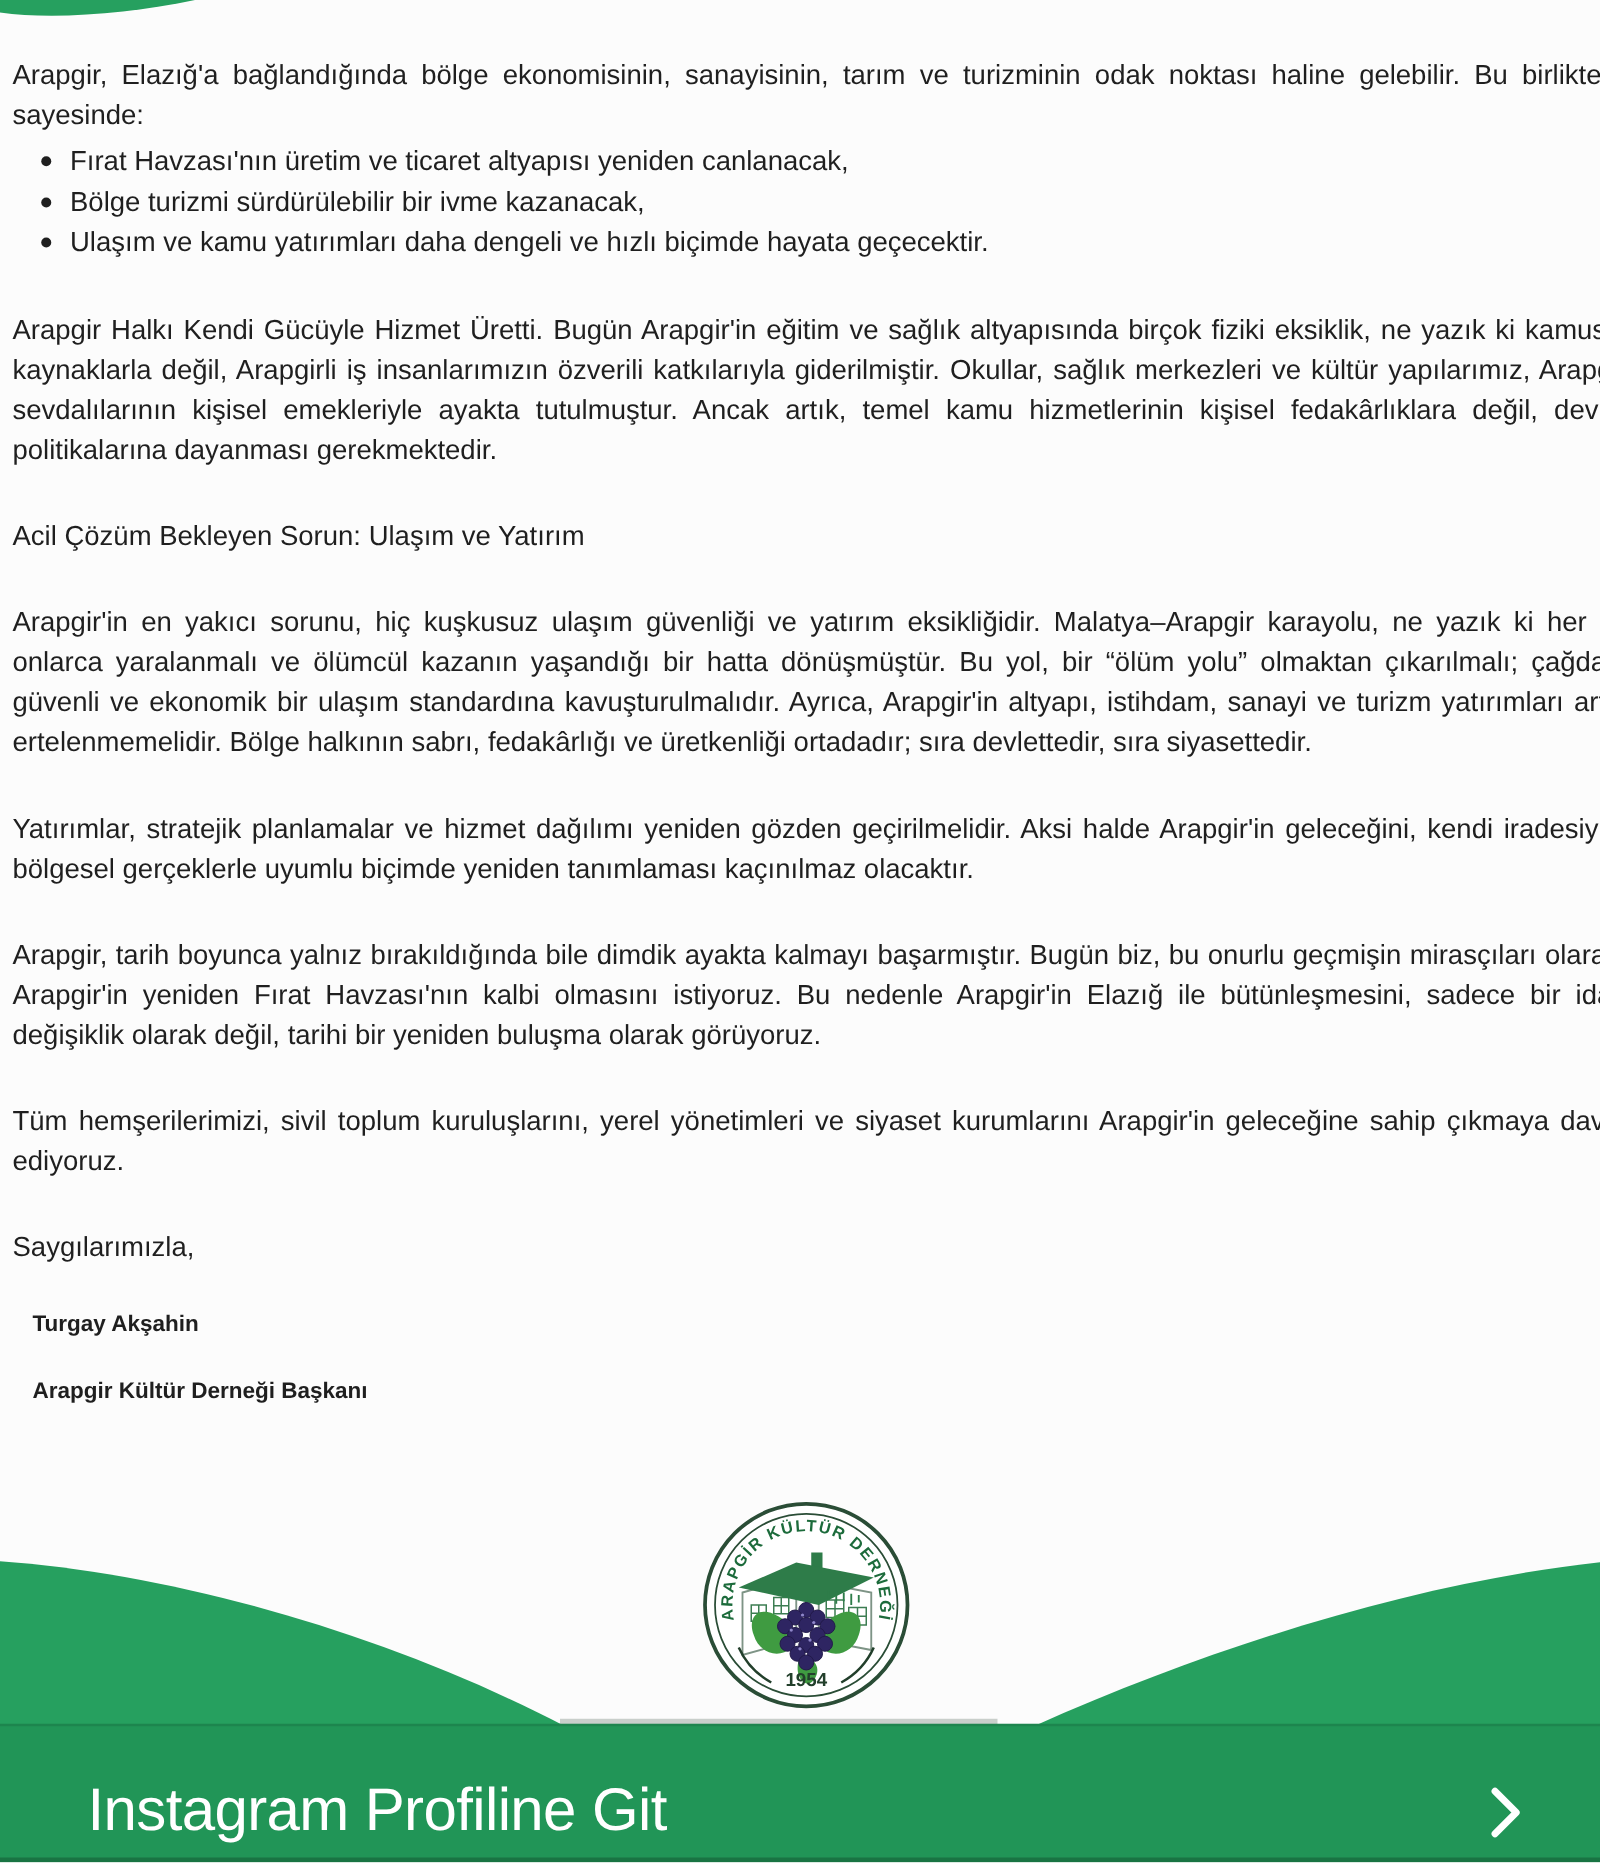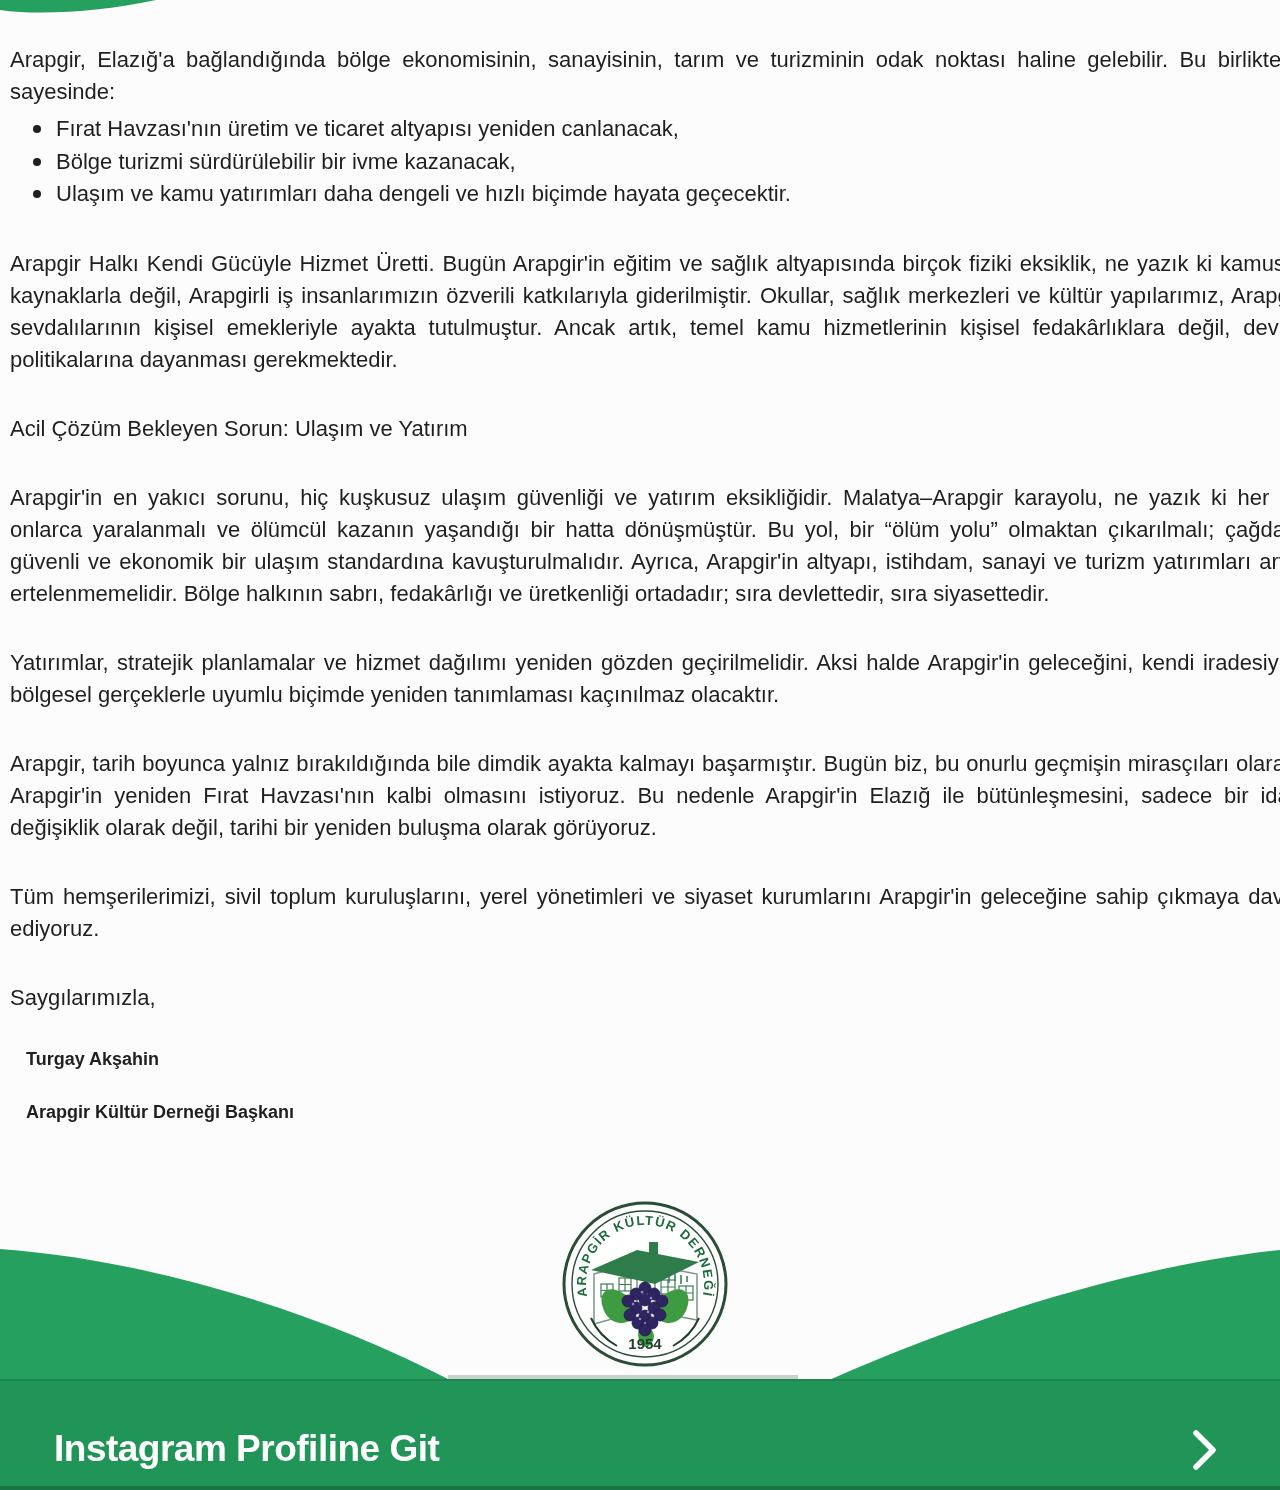--- a/index.html
+++ b/index.html
@@ -34,22 +34,22 @@
   .curve-right{right:0;top:1243px;}
   .logo{position:absolute;left:561px;top:1200px;z-index:4;}
   
   .cta-bar{
     position:absolute;left:0;bottom:0;width:1280px;height:109px;
     background:#219557;border-top:2px solid rgba(0,0,0,0.10);
     z-index:5;cursor:pointer;
   }
   .cta-bar::after{content:"";position:absolute;left:0;right:0;bottom:0;height:4px;background:rgba(0,0,0,0.22);}
   .cta-label{
-    position:absolute;left:54px;top:40px;
-    color:#ffffff;font-weight:bold;font-size:37px;letter-spacing:-0.5px;line-height:56px;
+    position:absolute;left:70px;top:40px;
+    color:#ffffff;font-weight:normal;font-size:48px;letter-spacing:-0.5px;line-height:56px;
     white-space:nowrap;
   }
   .cta-chevron{position:absolute;right:62px;top:48px;}
 </style>
 </head>
 <body>
 
 <div class="page">
 
   <svg class="top-sliver" width="160" height="16" viewBox="0 0 160 16">

